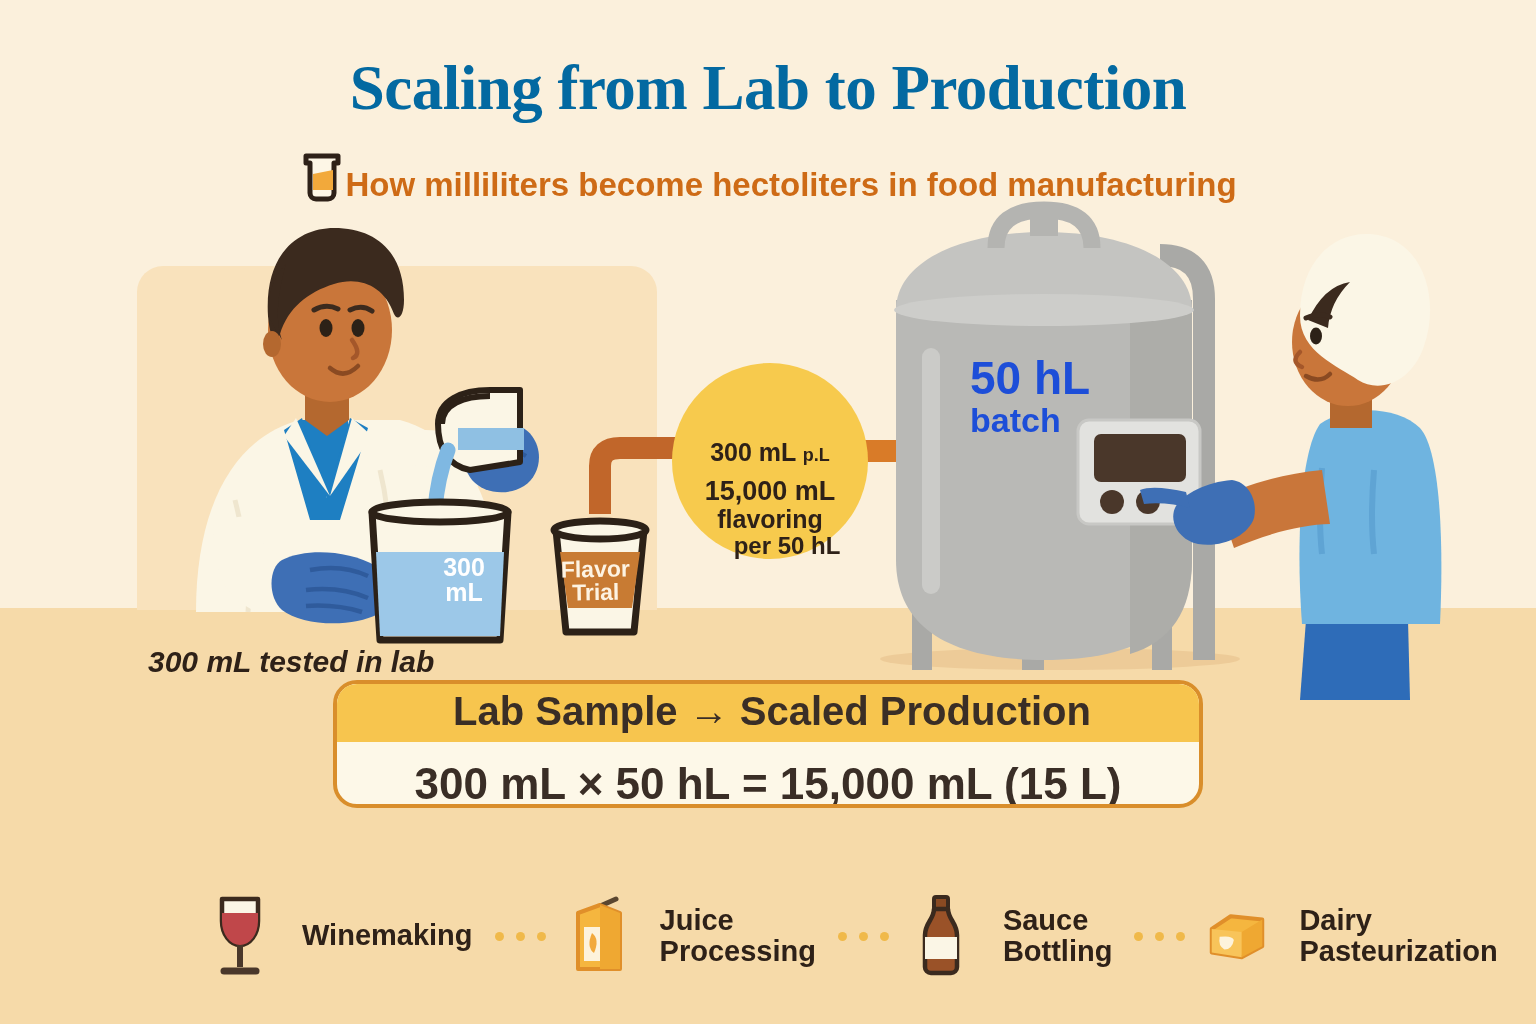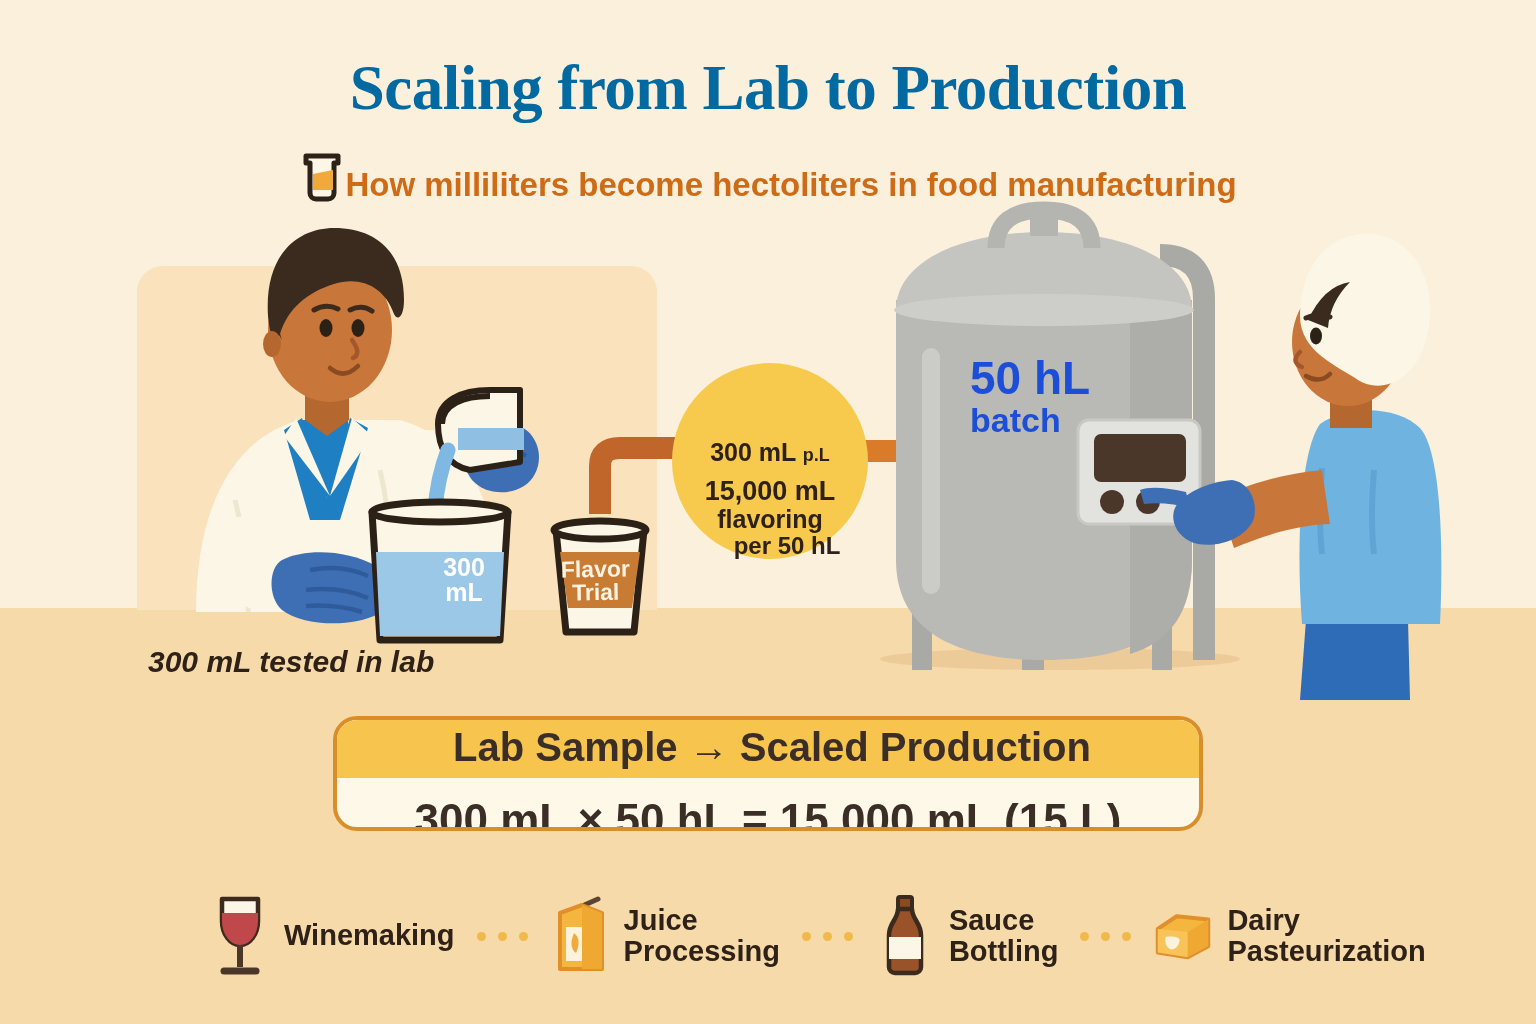--- a/index.html
+++ b/index.html
@@ -54,35 +54,35 @@
   .beaker-vol{position:absolute;left:404px;top:555px;width:120px;text-align:center;
               font-size:25px;font-weight:bold;color:#FFFFFF;line-height:0.98;z-index:5;}
   .flavor-label{position:absolute;left:548px;top:558px;width:95px;text-align:center;
                 font-size:23px;font-weight:bold;color:#FDF3E2;line-height:1.02;z-index:5;
                 transform:rotate(-1deg);}
   .tank-label{position:absolute;left:970px;top:355px;font-size:46px;font-weight:bold;
               color:#1d4ed8;line-height:1.0;z-index:5;}
   .tank-label .sm{font-size:34px;display:block;margin-top:2px;}
 
   
-  .formula{position:absolute;left:333px;top:716px;width:870px;height:115px;
+  .formula{position:absolute;left:333px;top:680px;width:870px;height:128px;
            background:#FDF8E8;border:4px solid #D98E2B;border-radius:24px;
            box-sizing:border-box;overflow:hidden;z-index:7;}
   .formula-head{position:absolute;left:0;top:-4px;width:870px;height:62px;
                 background:#F7C54E;border-radius:22px 22px 0 0;
                 display:flex;align-items:center;justify-content:center;
                 font-size:40px;font-weight:bold;color:#3A2E26;}
   .formula-body{position:absolute;left:0;top:62px;width:862px;height:76px;
                 display:flex;align-items:center;justify-content:center;
                 font-size:44px;font-weight:bold;color:#3A2E26;}
 
   
   .usecases{position:absolute;left:210px;top:880px;width:1320px;height:112px;
             display:flex;align-items:center;}
-  .uc{display:flex;align-items:center;gap:14px;}
+  .uc{display:flex;align-items:center;gap:32px;}
   .uc-icon{width:60px;height:86px;flex:none;}
   .uc-label{font-size:29px;font-weight:bold;color:#2E2118;line-height:1.08;}
   .dots{display:flex;align-items:center;gap:12px;margin:0 22px;}
   .dot{width:9px;height:9px;border-radius:50%;background:#F0B94A;}
 </style>
 </head>
 <body>
 
 <div class="canvas">
 

